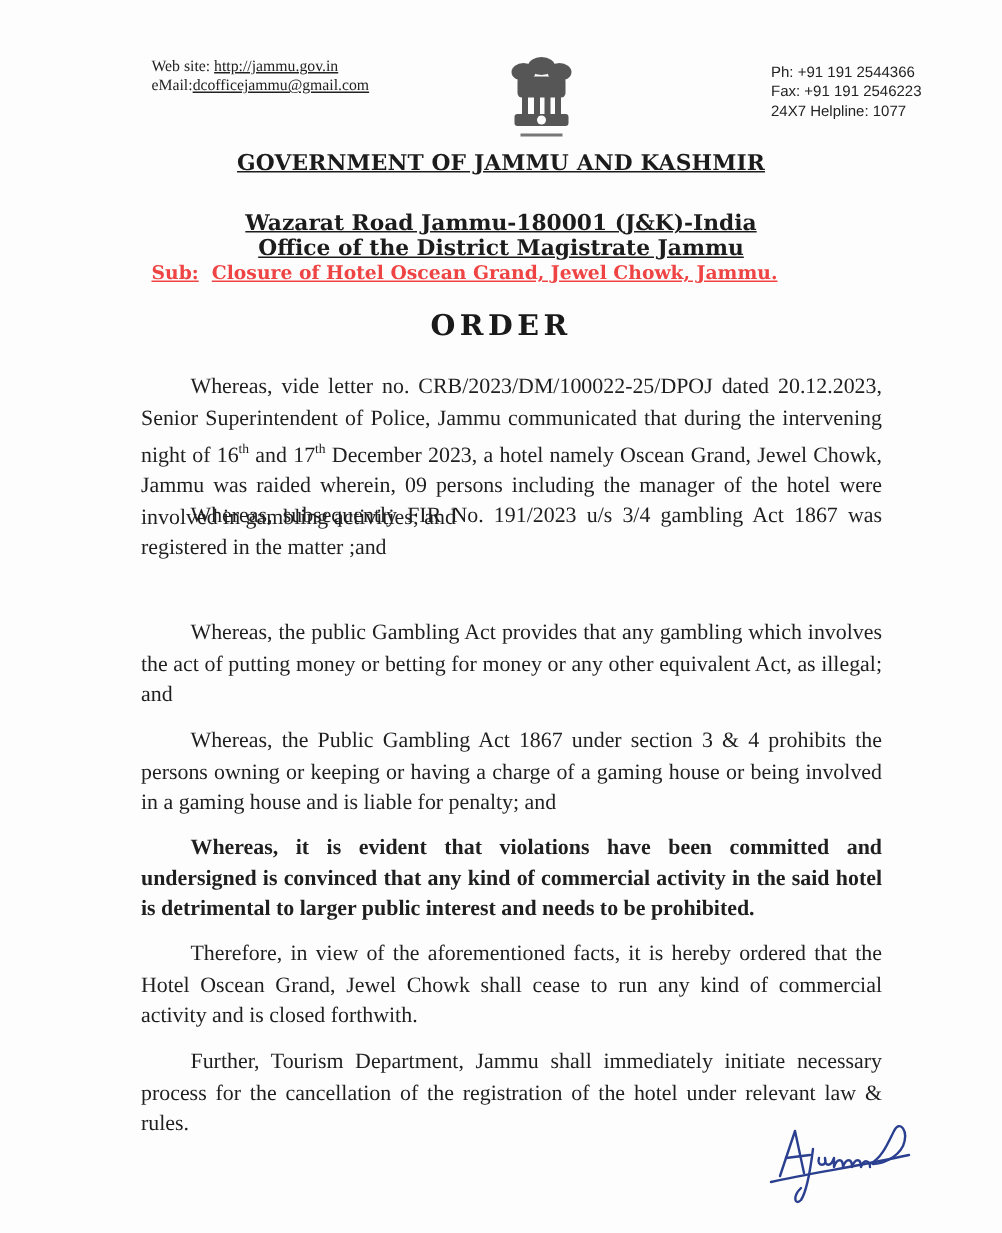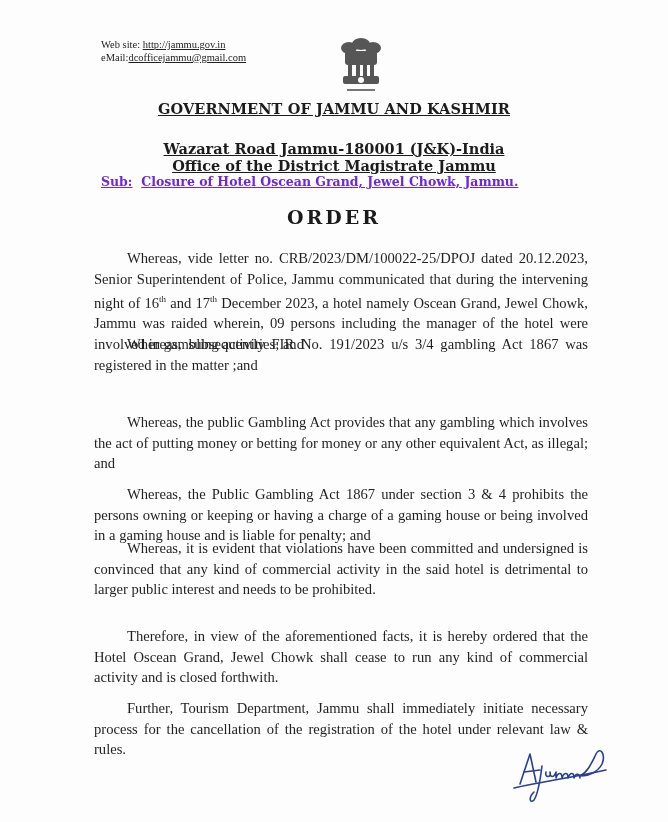--- a/index.html
+++ b/index.html
@@ -6,31 +6,31 @@
   body { width: 668px; height: 822px; position: relative; overflow: hidden; color: #1a1a1a; }
   .page { position: absolute; left: 0; top: 0; width: 668px; height: 822px; background: #fdfdfd; }
   .hdr-left { position: absolute; left: 101px; top: 38px; font-family: Liberation Serif, serif; font-size: 10.5px; line-height: 13px; color: #222; }
   .hdr-left .u { text-decoration: underline; }
   .hdr-right { position: absolute; left: 514px; top: 42px; font-family: "Liberation Sans", sans-serif; font-size: 10px; line-height: 13px; color: #222; }
   .emblem { position: absolute; left: 333px; top: 34px; width: 56px; height: 62px; }
   .heading { position: absolute; left: 0; width: 668px; text-align: center; font-family: "DejaVu Serif", serif; font-weight: bold; text-decoration: underline; color: #1c1c1c; }
   .h1 { top: 100px; font-size: 14.5px; letter-spacing: 0.1px; }
   .h2 { top: 120px; font-size: 14.5px; margin-top: 37px; }
   .h3 { top: 140px; font-size: 14.5px; }
-  .subject { position: absolute; left: 101px; top: 174px; font-family: "DejaVu Serif", serif; font-weight: bold; font-size: 12.5px; color: #6d28d9; }
+  .subject { position: absolute; left: 101px; top: 174px; font-family: "DejaVu Serif", serif; font-weight: bold; font-size: 12.5px; color: #ef4444; }
   .subject .u { text-decoration: underline; }
   .order-title { position: absolute; left: 0; width: 668px; top: 206px; text-align: center; font-family: "DejaVu Serif", serif; font-weight: bold; font-size: 19px; letter-spacing: 3px; color: #1a1a1a; }
   .body { position: absolute; left: 94px; width: 494px; font-family: "Liberation Serif", serif; font-size: 14.6px; line-height: 20.5px; text-align: justify; color: #1f1f1f; }
   .body p { margin: 0; text-indent: 33px; }
   .body sup { font-size: 9px; }
   .p1 { top: 248px; }
   .p2 { top: 334px; }
   .p3 { top: 412px; }
   .p4 { top: 484px; }
-  .p5 { top: 538px; font-weight: normal; }
+  .p5 { top: 555px; font-weight: bold; }
   .p6 { top: 626px; }
   .p7 { top: 698px; }
   .signature { position: absolute; left: 510px; top: 742px; width: 100px; height: 65px; }
 </style>
 </head>
 <body>
 
 <div class="page">
 
   <div class="hdr-left">
@@ -53,20 +53,25 @@
         <rect x="23" y="30" width="4" height="12"></rect>
         <rect x="30" y="30" width="4" height="12"></rect>
         <rect x="37" y="30" width="4" height="12"></rect>
         <rect x="10" y="42" width="36" height="8" rx="2"></rect>
       </g>
       <circle cx="28" cy="46" r="3" fill="#fdfdfd"></circle>
       <rect x="14" y="55" width="28" height="2" fill="#777"></rect>
     </svg>
   </div>
 
+  <div class="hdr-right">
+    <div>Ph: +91 191 2544366</div>
+    <div>Fax: +91 191 2546223</div>
+    <div>24X7 Helpline: 1077</div>
+  </div>
 
   <div class="heading h1">GOVERNMENT OF JAMMU AND KASHMIR</div>
   <div class="heading h2">Office of the District Magistrate Jammu</div>
   <div class="heading h3">Wazarat Road Jammu-180001 (J&amp;K)-India</div>
 
   <div class="subject">
     <span class="u">Sub:</span>&nbsp;&nbsp;<span class="u">Closure of Hotel Oscean Grand, Jewel Chowk, Jammu.</span>
   </div>
 
   <div class="order-title">ORDER</div>

